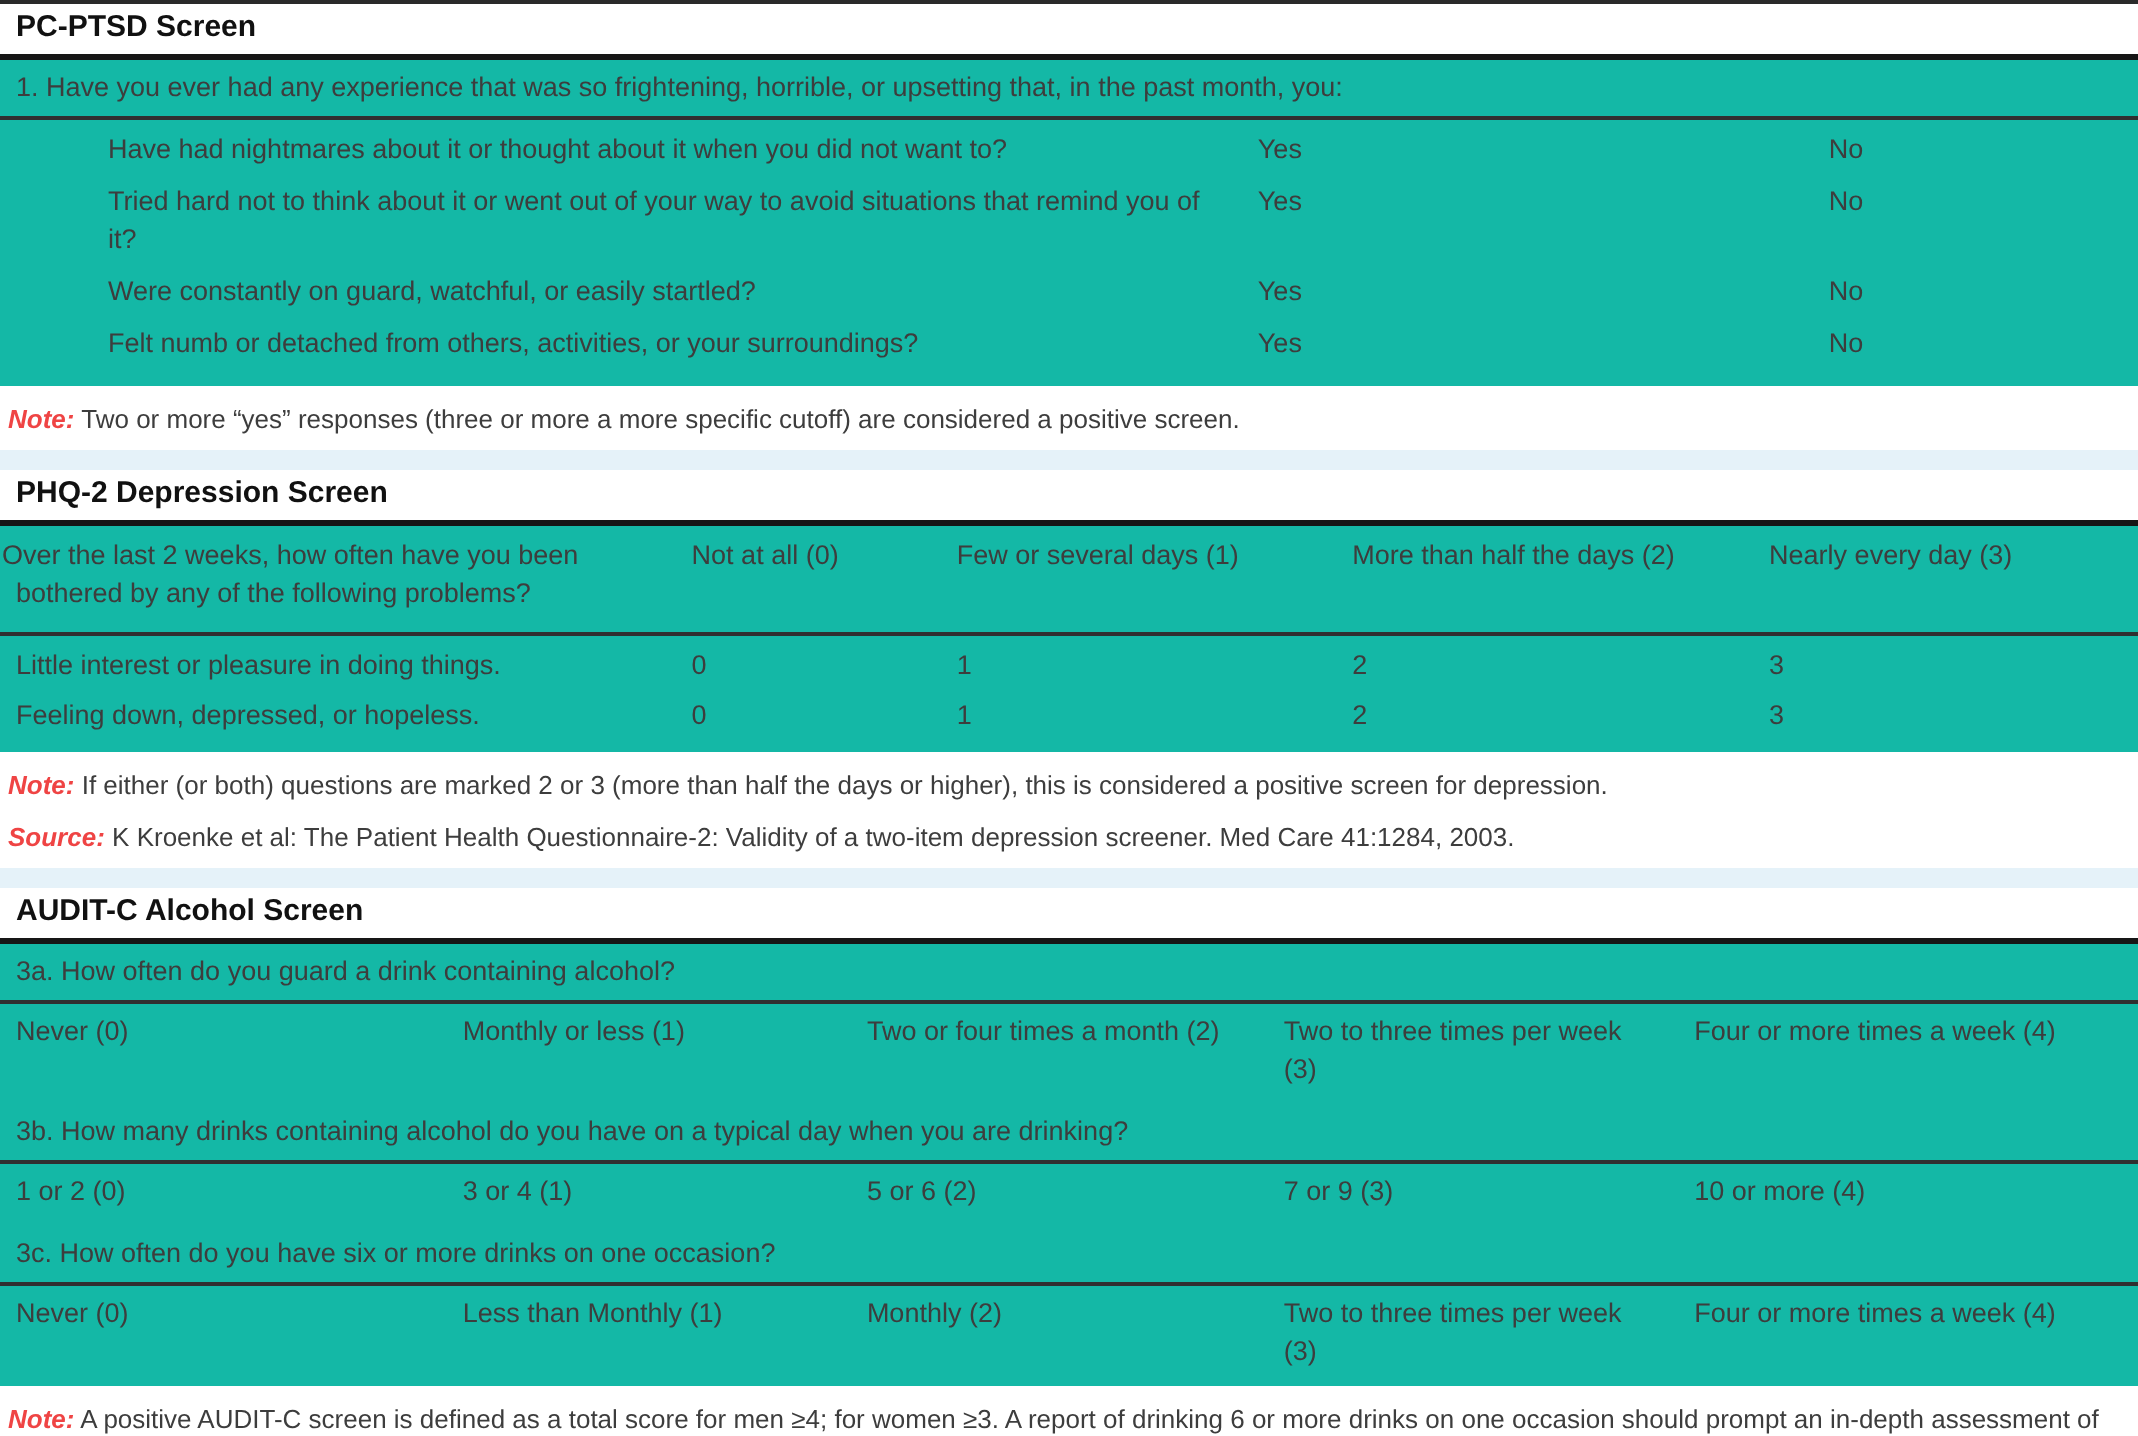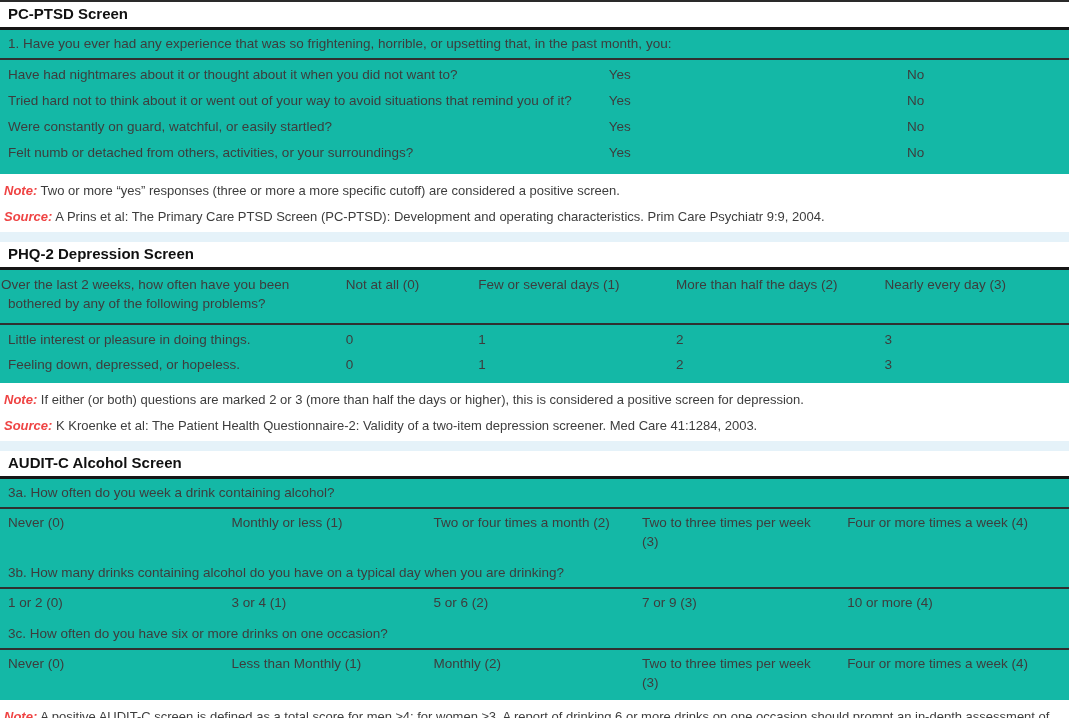--- a/index.html
+++ b/index.html
@@ -33,21 +33,21 @@
 
   .q-row {
     padding: 4px 8px 5px 8px;
     border-bottom: 2px solid #303030;
   }
   .hang { padding-left: 30px; text-indent: -22px; }
 
   
   .ptsd-grid { display: grid; grid-template-columns: 56.2% 27.9% 15.9%; }
   .ptsd-grid > div { padding: 3px 8px 4px 8px; }
-  .ptsd-body { padding-top: 2px; padding-bottom: 8px; }
+  .ptsd-body { padding-top: 2px; padding-bottom: 8px; margin-left: 46px; }
 
   
   .phq-grid { display: grid; grid-template-columns: 31.6% 12.4% 18.5% 19.5% 18.0%; }
   .phq-grid > div { padding: 4px 8px 4px 8px; }
   .phq-head { border-bottom: 2px solid #303030; }
   .phq-head > div { padding-top: 5px; padding-bottom: 10px; }
   .phq-vals { padding-top: 2px; padding-bottom: 6px; }
   .phq-vals .phq-grid > div { padding-top: 3px; padding-bottom: 3px; }
 
   
@@ -95,24 +95,20 @@
         <div>Yes</div>
         <div>No</div>
       </div>
     </div>
   </div>
 
   <div class="fineprint">
     <span class="lbl">Note:</span>
     <span>Two or more “yes” responses (three or more a more specific cutoff) are considered a positive screen.</span>
   </div>
-  <div class="fineprint">
-    <span class="lbl">Source:</span>
-    <span>A Prins et al: The Primary Care PTSD Screen (PC-PTSD): Development and operating characteristics. Prim Care Psychiatr 9:9, 2004.</span>
-  </div>
 
   <div class="spacer-strip" style="margin-top:6px;"></div>
   <div class="sec-header">PHQ-2 Depression Screen</div>
 
   <div class="tbl-body">
     <div class="phq-grid phq-head">
       <div class="hang">2.  Over the last 2 weeks, how often have you been bothered by any of the following problems?</div>
       <div>Not at all (0)</div>
       <div>Few or several days (1)</div>
       <div>More than half the days (2)</div>
@@ -142,21 +138,21 @@
   </div>
   <div class="fineprint">
     <span class="lbl">Source:</span>
     <span>K Kroenke et al: The Patient Health Questionnaire-2: Validity of a two-item depression screener. Med Care 41:1284, 2003.</span>
   </div>
 
   <div class="spacer-strip" style="margin-top:6px;"></div>
   <div class="sec-header">AUDIT-C Alcohol Screen</div>
 
   <div class="tbl-body">
-    <div class="q-row">3a. How often do you week a drink containing alcohol?</div>
+    <div class="q-row">3a. How often do you guard a drink containing alcohol?</div>
     <div class="audit-grid audit-ans">
       <div>Never (0)</div>
       <div>Monthly or less (1)</div>
       <div>Two or four times a month (2)</div>
       <div>Two to three times per week (3)</div>
       <div>Four or more times a week (4)</div>
     </div>
     <div class="q-row">3b. How many drinks containing alcohol do you have on a typical day when you are drinking?</div>
     <div class="audit-grid audit-ans">
       <div>1 or 2 (0)</div>

